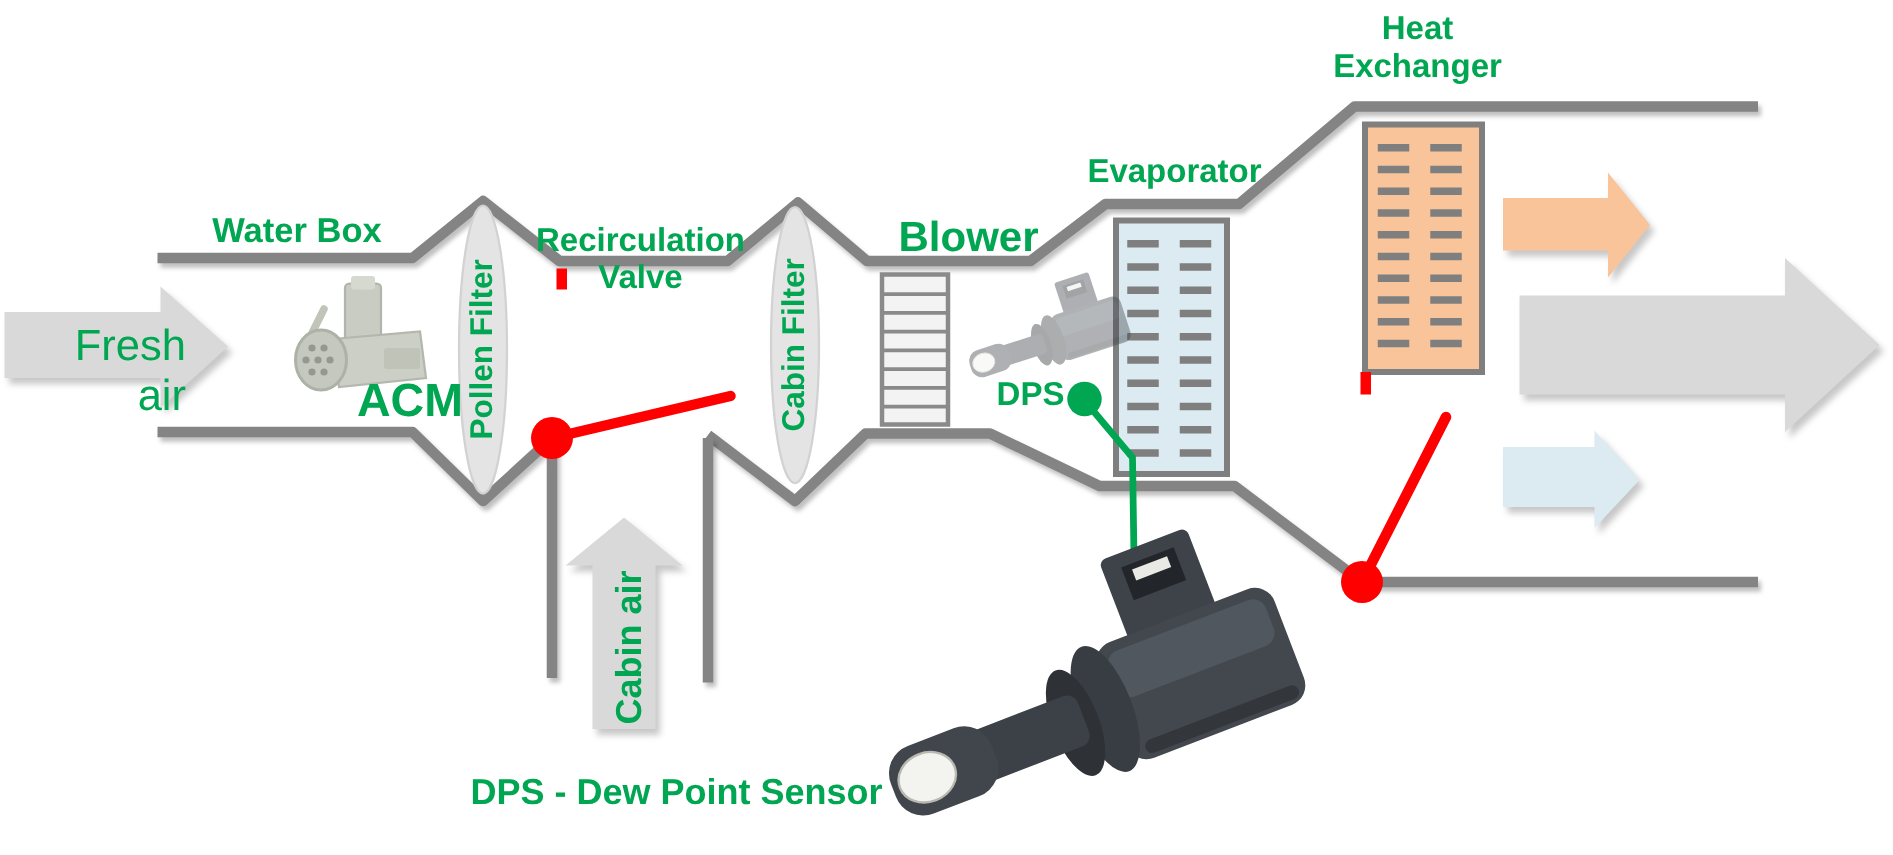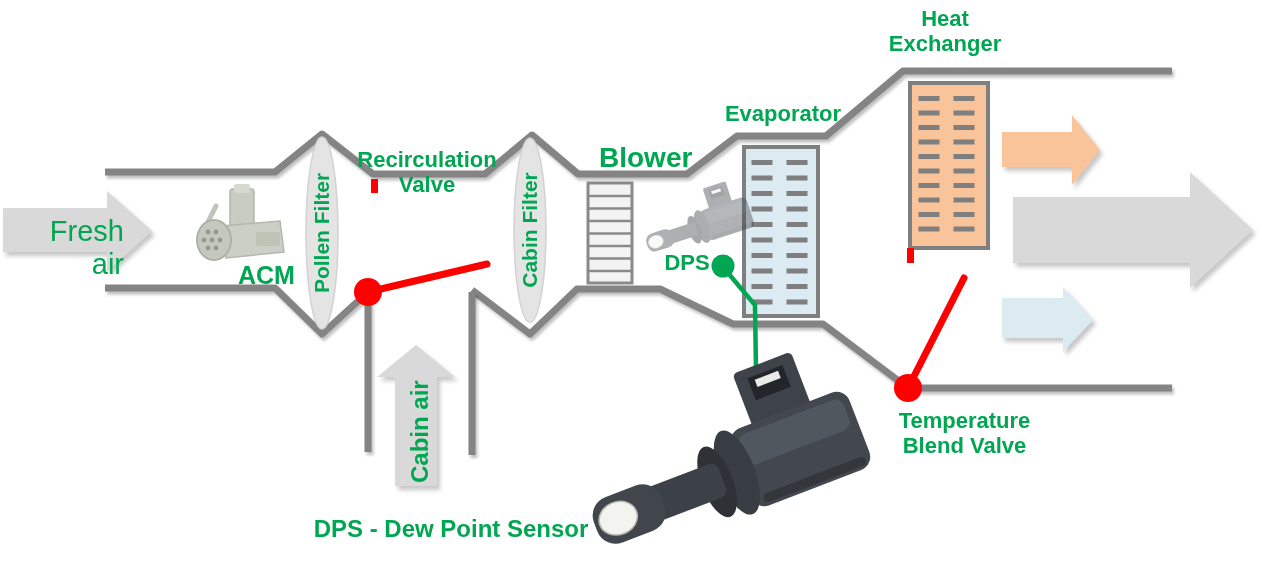--- a/index.html
+++ b/index.html
@@ -117,37 +117,37 @@
     <rect x="907" y="248" width="7" height="15" fill="#ff0000"></rect>
   </g>
   <g>
     <path d="M908,388 L964,278" stroke="#ff0000" stroke-width="7" stroke-linecap="round"></path>
     <circle cx="908" cy="388" r="14" fill="#ff0000"></circle>
   </g>
 </svg>
 
 <div class="lbl regular" style="left:12px;top:215px;width:112px;font-size:29px;text-align:right;">Fresh air</div>
 
+<div class="lbl" style="left:136px;top:140px;width:124px;font-size:23px;">Water Box</div>
 
-<div class="lbl" style="left:238px;top:261px;width:56px;font-size:25px;">ACM</div>
+<div class="lbl" style="left:238px;top:249px;width:56px;font-size:31px;">ACM</div>
 
 <div class="lbl rot" style="left:252px;top:221px;width:140px;font-size:21px;">Pollen Filter</div>
 
 <div class="lbl" style="left:344px;top:111px;width:166px;font-size:22px;margin-top:36px;">Recirculation Valve</div>
 
 <div class="lbl rot" style="left:355px;top:418px;width:130px;font-size:24px;">Cabin air</div>
 
 <div class="lbl rot" style="left:460px;top:218px;width:140px;font-size:21px;">Cabin Filter</div>
 
 <div class="lbl" style="left:599px;top:142px;width:84px;font-size:28px;">Blower</div>
 
 <div class="lbl" style="left:662px;top:250px;width:50px;font-size:22px;">DPS</div>
 
 <div class="lbl" style="left:720px;top:101px;width:126px;font-size:22px;">Evaporator</div>
 
 <div class="lbl" style="left:878px;top:6px;width:134px;font-size:22px;">Heat Exchanger</div>
 
 
-<div class="lbl" style="left:883px;top:408px;width:163px;font-size:22px;">Temperature Blend Valve</div>
 
 <div class="lbl" style="left:306px;top:515px;width:290px;font-size:24px;text-align:center;">DPS - Dew Point Sensor</div>
 
 </div>
 
 </body></html>

